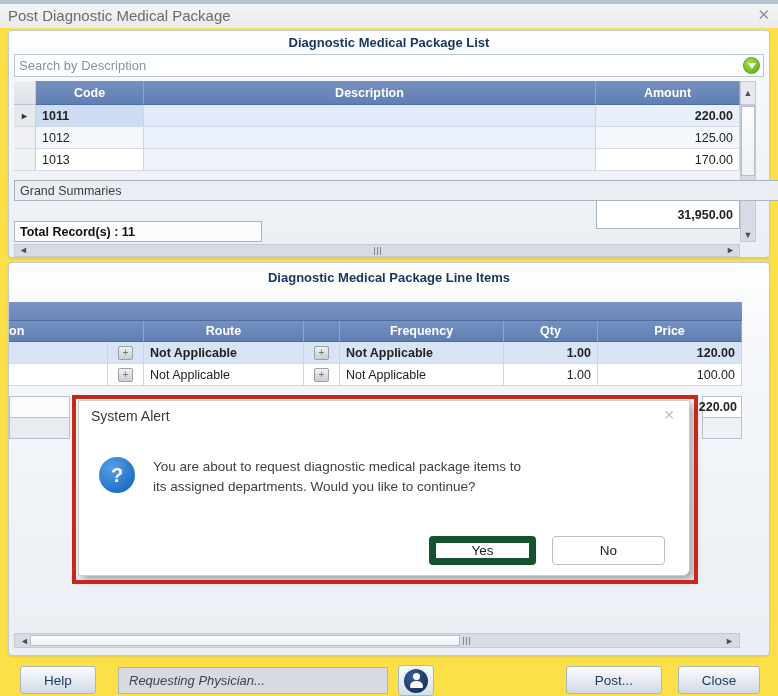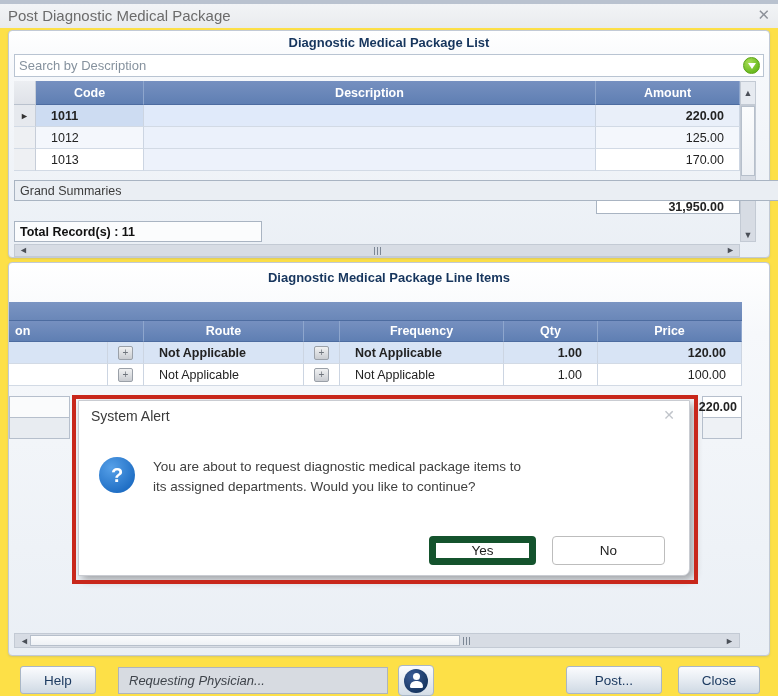--- a/index.html
+++ b/index.html
@@ -37,21 +37,21 @@
   }
   .funnel { width:0; height:0; border-left:4px solid transparent; border-right:4px solid transparent; border-top:6px solid #fff; }
 
   
   .hcell {
     position:absolute; height:24px; display:flex; align-items:center; justify-content:center;
     background:linear-gradient(180deg,#7690c0,#5f7fb3); border-right:1px solid #8ea6cd; border-bottom:1px solid #4d6ca0;
     color:#fff; font-size:12.5px; font-weight:bold;
   }
   .cell {
-    position:absolute; height:22px; display:flex; align-items:center; padding:0 15px;
+    position:absolute; height:22px; display:flex; align-items:center; padding:0 6px;
     border-right:1px solid #ccd5e2; border-bottom:1px solid #d2dae5; font-size:12.5px; color:#222;
     background:#fff;
   }
   .num { justify-content:flex-end; }
   .bold { font-weight:bold; }
   .ind { background:#eef0f3; border-right:1px solid #c6cdd8; border-bottom:1px solid #d2dae5; }
   .indicator-glyph { font-size:9px; color:#333; margin:0 auto; }
 
   
   .sb-track { background:#d7dce4; border:1px solid #c3cad4; }
@@ -163,41 +163,41 @@
   <div class="abs sb-track" style="left:740px; top:101px; width:16px; height:137px;"></div>
   <div class="abs sb-thumb" style="left:741px; top:102px; width:14px; height:70px;"></div>
   <div class="abs grip-h" style="left:743px; top:188px;">≡</div>
   <div class="abs" style="left:740px; top:224px; width:16px; height:14px; display:flex; align-items:center; justify-content:center;">
     <span class="sb-arrow">▼</span>
   </div>
 
   <div id="sum-band" class="abs">
     <span>Grand Summaries</span>
   </div>
-  <div id="sum-value" class="abs cell num bold" style="height:14px;">31,950.00</div>
+  <div id="sum-value" class="abs cell num bold" style="height:29px;">31,950.00</div>
   <div id="total-cell" class="abs">
     <span>Total Record(s) : 11</span>
   </div>
 
   <div class="abs sb-track" style="left:14px; top:240px; width:726px; height:13px; display:flex; align-items:center; justify-content:space-between; padding:0 4px;">
     <span class="sb-arrow">◄</span>
     <span class="grip-v">
         <i></i>
         <i></i>
         <i></i>
       </span>
     <span class="sb-arrow">►</span>
   </div>
 
   <div class="abs panel" style="left:8px; top:258px; width:762px; height:394px;"></div>
   <div class="abs panel-title" style="left:8px; top:266px; width:762px;">Diagnostic Medical Package Line Items</div>
 
   <div class="abs" style="left:9px; top:298px; width:733px; height:19px; background:linear-gradient(180deg,#7b95c3,#6a87b8); border-bottom:1px solid #4d6ca0;"></div>
 
-  <div class="hcell" style="left:9px; top:317px; width:104px; height:21px; justify-content:flex-start; padding-left:6px;">on</div>
+  <div class="hcell" style="left:9px; top:317px; width:104px; height:21px; justify-content:flex-start; padding-left:0;">on</div>
   <div class="hcell" style="left:108px; top:317px; width:36px; height:21px;"></div>
   <div class="hcell" style="left:144px; top:317px; width:160px; height:21px;">Route</div>
   <div class="hcell" style="left:304px; top:317px; width:36px; height:21px;"></div>
   <div class="hcell" style="left:340px; top:317px; width:164px; height:21px;">Frequency</div>
   <div class="hcell" style="left:504px; top:317px; width:94px; height:21px;text-align:center;">Qty</div>
   <div class="hcell" style="left:598px; top:317px; width:144px; height:21px;">Price</div>
 
   <div>
     <div class="cell" style="left:9px; top:338px; width:99px; background:#d8e4f5;"></div>
     <div class="cell" style="left:108px; top:338px; width:36px; background:#d8e4f5; padding:0;">

